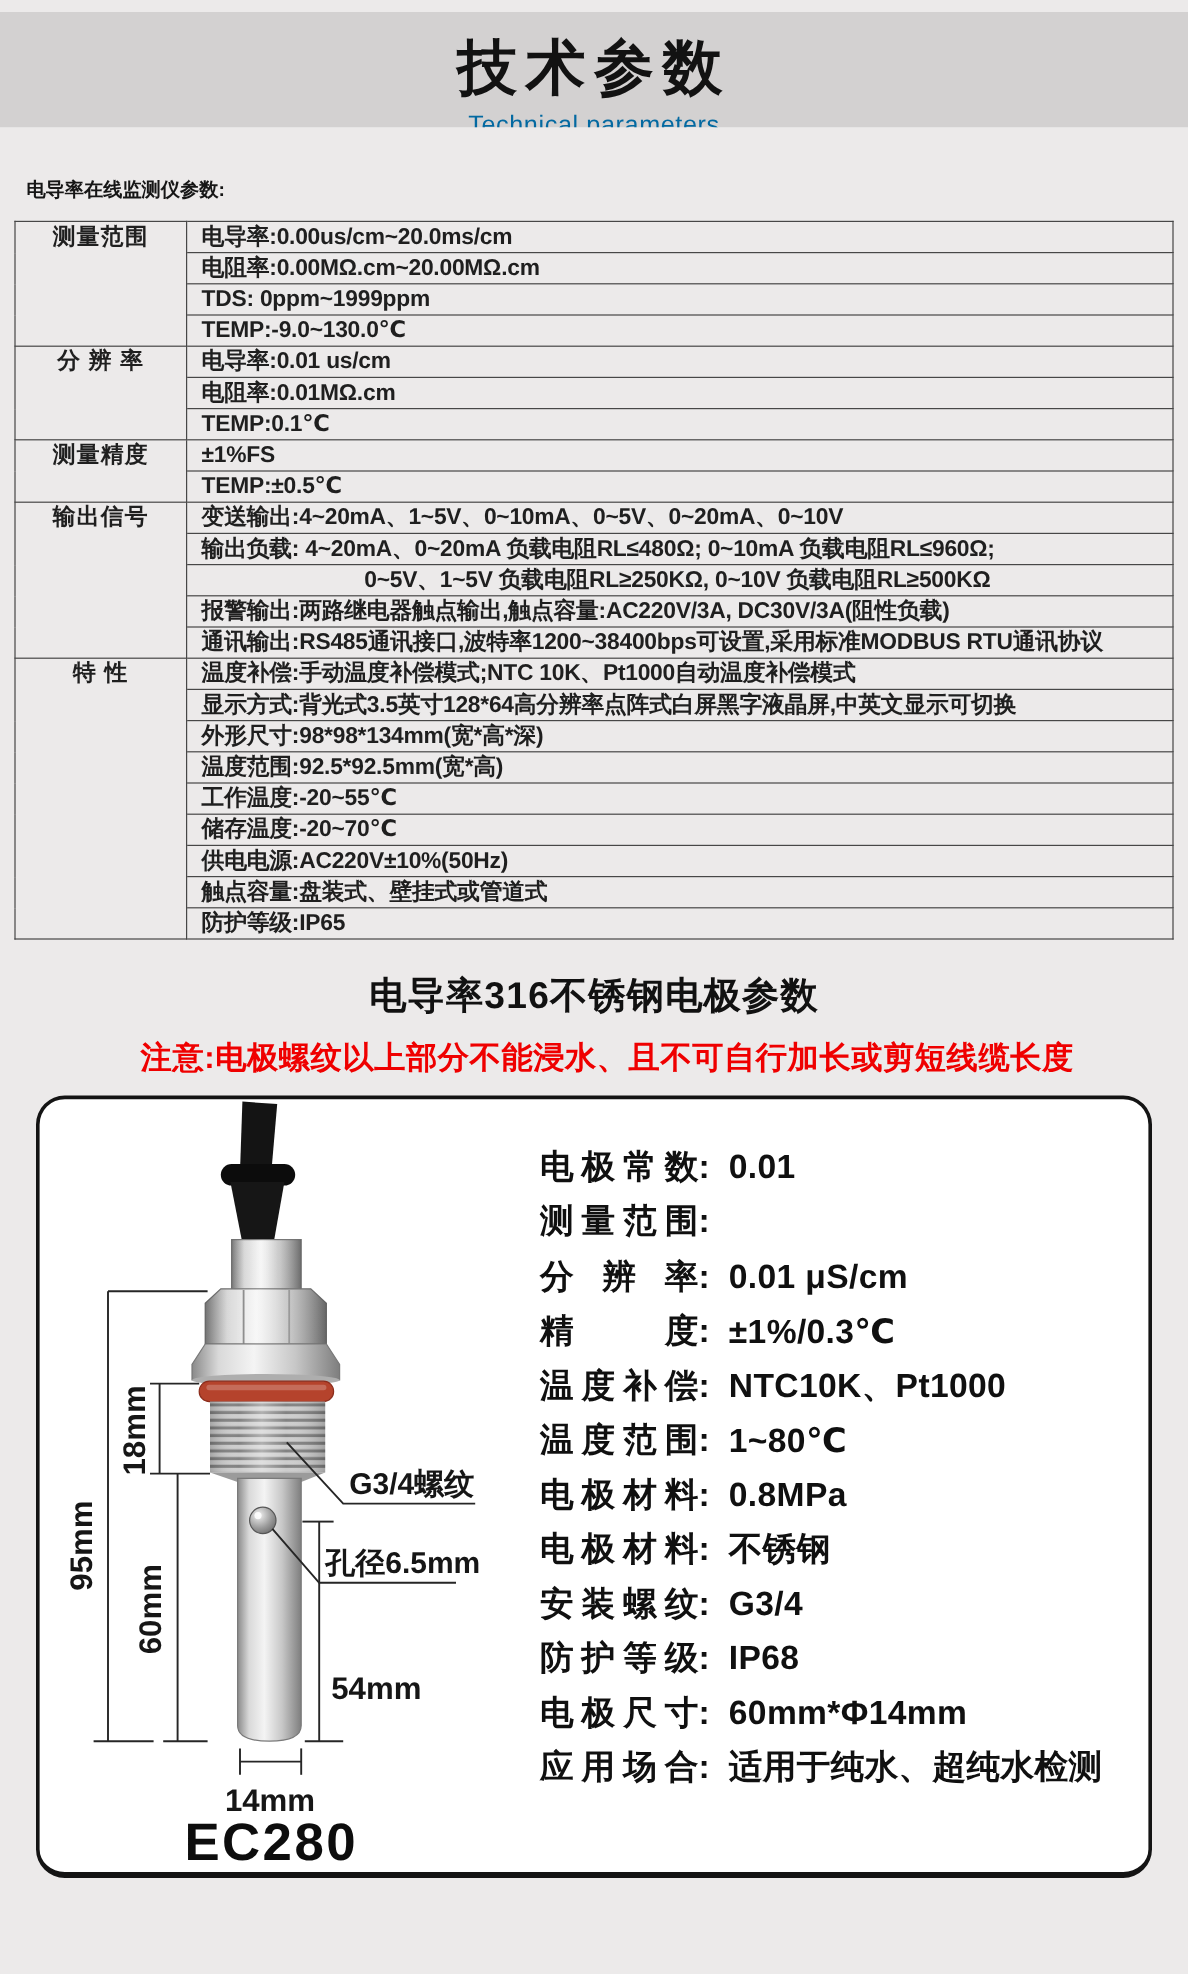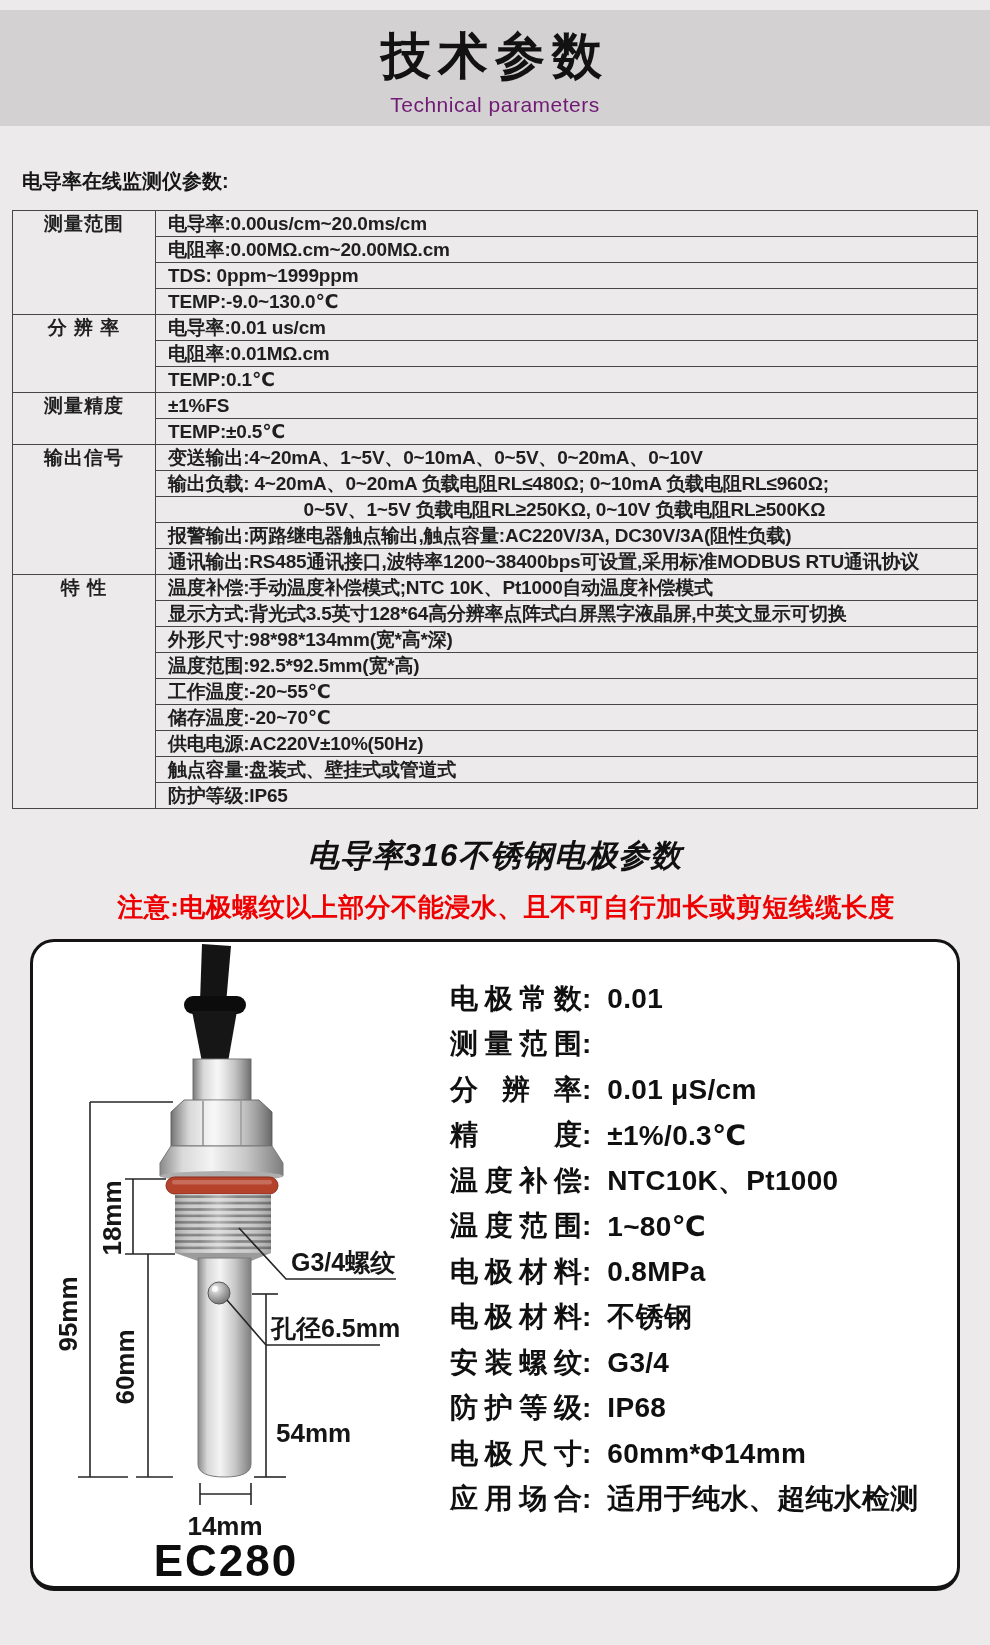--- a/index.html
+++ b/index.html
@@ -4,42 +4,42 @@
 <style>
   html,body{margin:0;padding:0;}
   body{
     width:990px;height:1645px;overflow:hidden;
     background:#eceaea;
     font-family:"Liberation Sans","DejaVu Sans",sans-serif;
     color:#1c1c1c;
     -webkit-font-smoothing:antialiased;
   }
   
-  .banner{margin-top:10px;height:116px;background:#d3d1d1;text-align:center;overflow:hidden;}
+  .banner{margin-top:10px;height:96px;background:#d3d1d1;text-align:center;overflow:hidden;}
   .banner .title{font-size:50px;font-weight:800;letter-spacing:7px;margin-top:13px;color:#121212;}
-  .banner .subtitle{font-size:21px;color:#701a75;letter-spacing:0.5px;margin-top:3px;}
+  .banner .subtitle{font-size:21px;color:#0369a1;letter-spacing:0.5px;margin-top:3px;}
 
   
-  .sec1-heading{margin:42px 0 0 22px;font-size:20px;font-weight:700;color:#161616;}
+  .sec1-heading{margin:42px 0 0 22px;font-size:16px;font-weight:700;color:#161616;}
 
   table.spec{border-collapse:collapse;margin:15px 0 0 12px;width:966px;table-layout:auto;}
   table.spec td{
     border:1px solid #474747;
     font-size:19px;font-weight:600;color:#1f1f1f;
     height:25px;line-height:25px;
     padding:0 4px 0 12px;white-space:nowrap;letter-spacing:-0.2px;
   }
   table.spec td.rowlabel{
     width:138px;min-width:138px;text-align:center;vertical-align:top;
     padding:0 2px;letter-spacing:1px;
   }
   table.spec td.center{text-align:center;padding-left:0;}
 
   
-  .sec2-title{text-align:center;font-size:31px;font-weight:800;margin-top:26px;letter-spacing:1px;color:#111;font-style:italic;}
+  .sec2-title{text-align:center;font-size:31px;font-weight:800;margin-top:26px;letter-spacing:1px;color:#111;}
   .warning{text-align:center;font-size:26px;font-weight:700;margin-top:13px;letter-spacing:0.5px;}
 
   .card{
     width:924px;height:644px;margin:14px auto 0 auto;
     background:#ffffff;border:3px solid #141414;border-bottom-width:5px;
     border-radius:24px;display:flex;overflow:hidden;
   }
   .card-left{width:415px;height:640px;flex:none;}
   .card-right{flex:1;padding:34px 6px 0 2px;}
 

